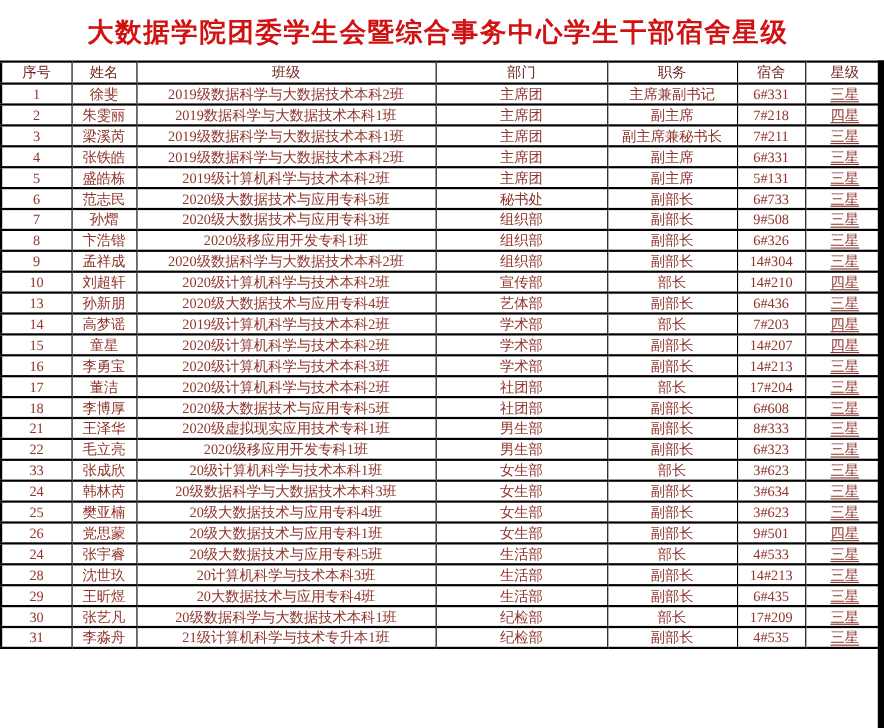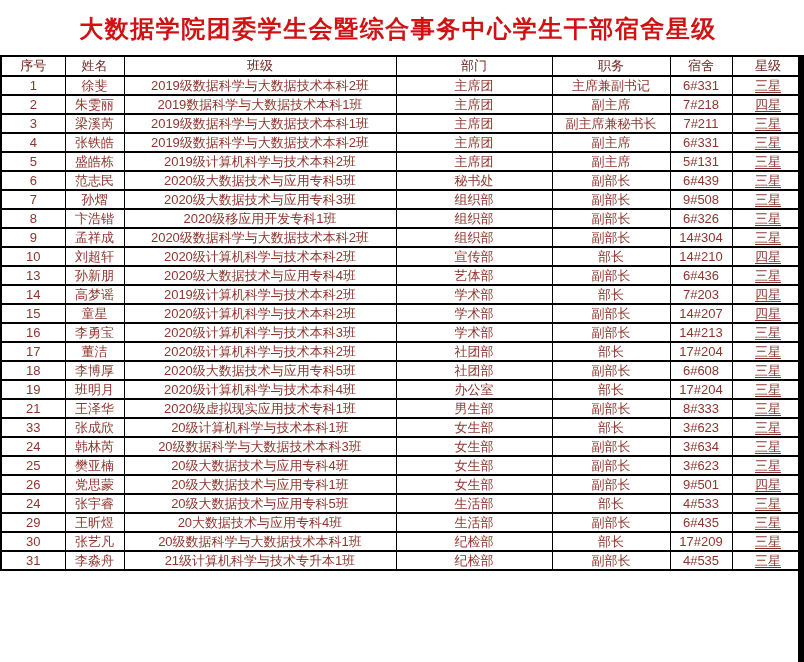--- a/index.html
+++ b/index.html
@@ -1,19 +1,19 @@
 <!DOCTYPE html>
 <html style="--title-color: #d01212; --text-color: #8e342c; --header-color: #6e241e; --border-color: #000000;"><head>
 <meta charset="utf-8">
 <style>
   html,body { margin:0; padding:0; background:#fff; }
   .page {
     position:relative; width:804px; height:662px; background:#ffffff;
     overflow:hidden;
-    font-family:Liberation Sans, sans-serif;
+    font-family:Liberation Serif, serif;
   }
   .doc-title {
     position:absolute; top:13px; left:0; right:8px;
     text-align:center; font-size:24px; font-weight:bold;
     letter-spacing:1.5px; color:var(--title-color,#d01212);
     white-space:nowrap;
   }
   table.roster {
     position:absolute; top:55px; left:0; width:803px;
     border-collapse:collapse; table-layout:fixed;
@@ -109,21 +109,21 @@
           <td>副主席</td>
           <td>5#131</td>
           <td class="stars">三星</td>
         </tr>
         <tr>
           <td>6</td>
           <td>范志民</td>
           <td>2020级大数据技术与应用专科5班</td>
           <td>秘书处</td>
           <td>副部长</td>
-          <td>6#439</td>
+          <td>6#733</td>
           <td class="stars">三星</td>
         </tr>
         <tr>
           <td>7</td>
           <td>孙熠</td>
           <td>2020级大数据技术与应用专科3班</td>
           <td>组织部</td>
           <td>副部长</td>
           <td>9#508</td>
           <td class="stars">三星</td>
@@ -203,38 +203,38 @@
         <tr>
           <td>18</td>
           <td>李博厚</td>
           <td>2020级大数据技术与应用专科5班</td>
           <td>社团部</td>
           <td>副部长</td>
           <td>6#608</td>
           <td class="stars">三星</td>
         </tr>
         <tr>
-          <td>19</td>
-          <td>班明月</td>
-          <td>2020级计算机科学与技术本科4班</td>
-          <td>办公室</td>
-          <td>部长</td>
-          <td>17#204</td>
-          <td class="stars">三星</td>
-        </tr>
-        <tr>
           <td>21</td>
           <td>王泽华</td>
           <td>2020级虚拟现实应用技术专科1班</td>
           <td>男生部</td>
           <td>副部长</td>
           <td>8#333</td>
           <td class="stars">三星</td>
         </tr>
         <tr>
+          <td>22</td>
+          <td>毛立亮</td>
+          <td>2020级移应用开发专科1班</td>
+          <td>男生部</td>
+          <td>副部长</td>
+          <td>6#323</td>
+          <td class="stars">三星</td>
+        </tr>
+        <tr>
           <td>33</td>
           <td>张成欣</td>
           <td>20级计算机科学与技术本科1班</td>
           <td>女生部</td>
           <td>部长</td>
           <td>3#623</td>
           <td class="stars">三星</td>
         </tr>
         <tr>
           <td>24</td>
@@ -266,20 +266,29 @@
         <tr>
           <td>24</td>
           <td>张宇睿</td>
           <td>20级大数据技术与应用专科5班</td>
           <td>生活部</td>
           <td>部长</td>
           <td>4#533</td>
           <td class="stars">三星</td>
         </tr>
         <tr>
+          <td>28</td>
+          <td>沈世玖</td>
+          <td>20计算机科学与技术本科3班</td>
+          <td>生活部</td>
+          <td>副部长</td>
+          <td>14#213</td>
+          <td class="stars">三星</td>
+        </tr>
+        <tr>
           <td>29</td>
           <td>王昕煜</td>
           <td>20大数据技术与应用专科4班</td>
           <td>生活部</td>
           <td>副部长</td>
           <td>6#435</td>
           <td class="stars">三星</td>
         </tr>
         <tr>
           <td>30</td>

